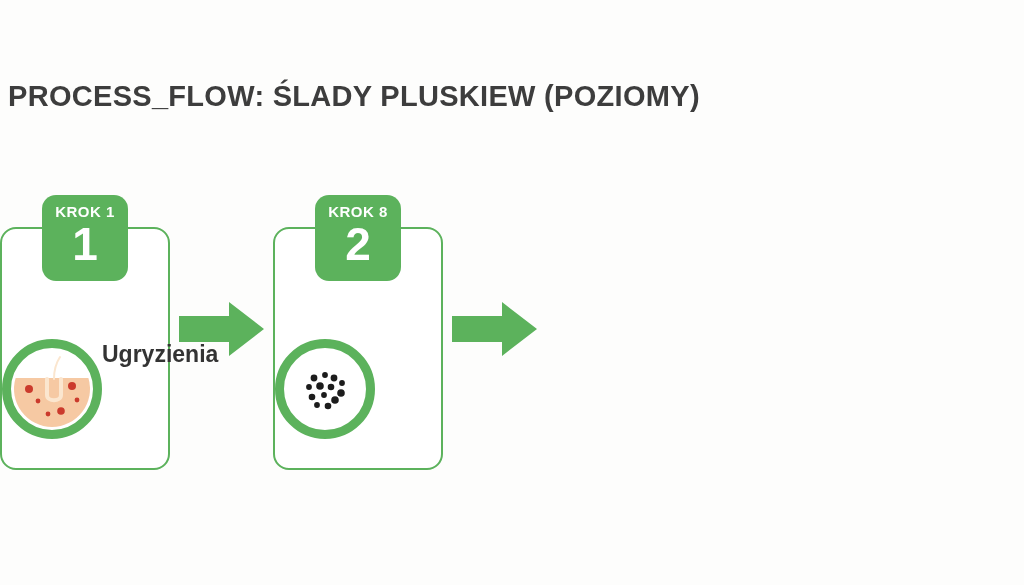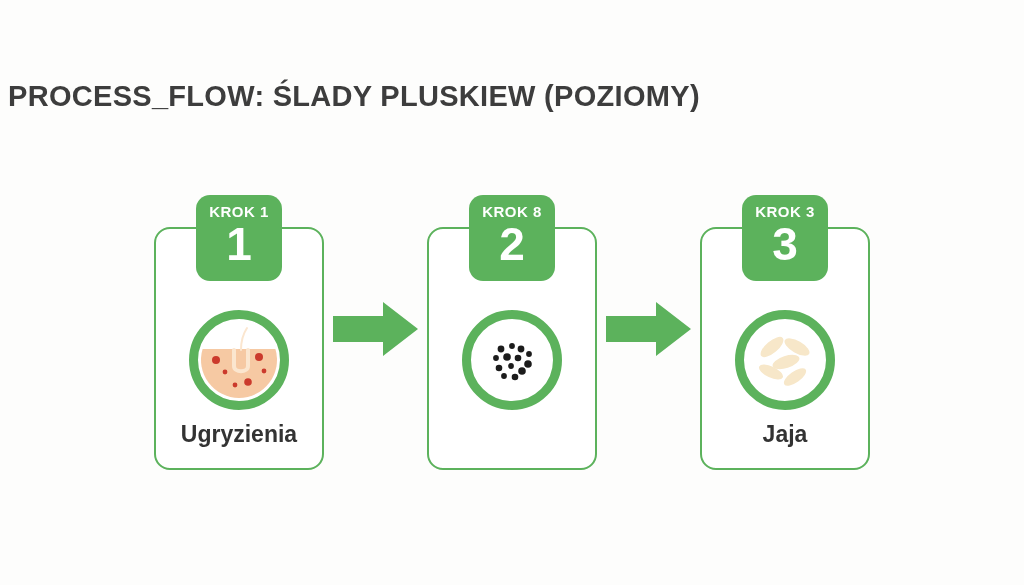--- a/index.html
+++ b/index.html
@@ -13,37 +13,37 @@
   .title {
     position:absolute; top:80px; left:0; width:100%;
     text-align:left;
     font-size:29px; font-weight:bold;
     color: var(--title-color, #3d3d3d);
     letter-spacing:0.3px;
     margin-left:8px;
   }
   .flow {
     position:absolute; top:195px; left:0; width:100%;
-    display:flex; justify-content:center; align-items:flex-start;
+    display:flex; justify-content:flex-start; align-items:flex-start;
   }
   .step { position:relative; width:170px; }
   .badge {
     position:absolute; top:0; left:50%; transform:translateX(-50%);
     width:86px; height:86px; border-radius:14px;
     background: var(--green, #5cb25c);
     color:#fff; text-align:center; z-index:2;
   }
   .badge .krok { font-size:15px; font-weight:bold; margin-top:8px; letter-spacing:0.5px; }
   .badge .num  { font-size:46px; font-weight:bold; line-height:1.05; }
   .card {
     margin-top:32px; height:243px;
     background: var(--card-bg, #ffffff);
     border:2px solid var(--green, #5cb25c);
     border-radius:16px;
-    display:flex; flex-direction:column; align-items:center;
+    display:flex; flex-direction:row; align-items:center;
   }
   .icon-circle {
     margin-top:81px;
     width:100px; height:100px; border-radius:50%;
     border:9px solid var(--green, #5cb25c);
     background:#fff; overflow:hidden; flex-shrink:0;
   }
   .icon-circle svg { display:block; width:82px; height:82px; }
   .caption {
     margin-top:11px;
@@ -119,33 +119,15 @@
     </div>
   </div>
 
   <div class="arrow-slot">
     <svg width="86" height="56" viewBox="0 0 86 56">
       <path d="M0,15 L50,15 L50,1 L85,28 L50,55 L50,41 L0,41 Z" style="fill:var(--green,#5cb25c)"></path>
     </svg>
   </div>
 
   <div class="step">
-    <div class="badge">
-      <div class="krok">KROK 3</div>
-      <div class="num">3</div>
-    </div>
-    <div class="card">
-      <div class="icon-circle">
-        <svg viewBox="0 0 82 82">
-          <g style="fill:var(--egg,#f7e7c9)">
-            <ellipse cx="0" cy="0" rx="14" ry="6" transform="translate(28,28) rotate(-40)"></ellipse>
-            <ellipse cx="0" cy="0" rx="14" ry="6" transform="translate(53,28) rotate(30)"></ellipse>
-            <ellipse cx="0" cy="0" rx="14" ry="6" transform="translate(42,43) rotate(-18)"></ellipse>
-            <ellipse cx="0" cy="0" rx="13" ry="5.5" transform="translate(27,53) rotate(25)"></ellipse>
-            <ellipse cx="0" cy="0" rx="13" ry="5.5" transform="translate(51,58) rotate(-35)"></ellipse>
-          </g>
-        </svg>
-      </div>
-      <div class="caption">Jaja</div>
-    </div>
   </div>
 
 </div>
 
 </body></html>

